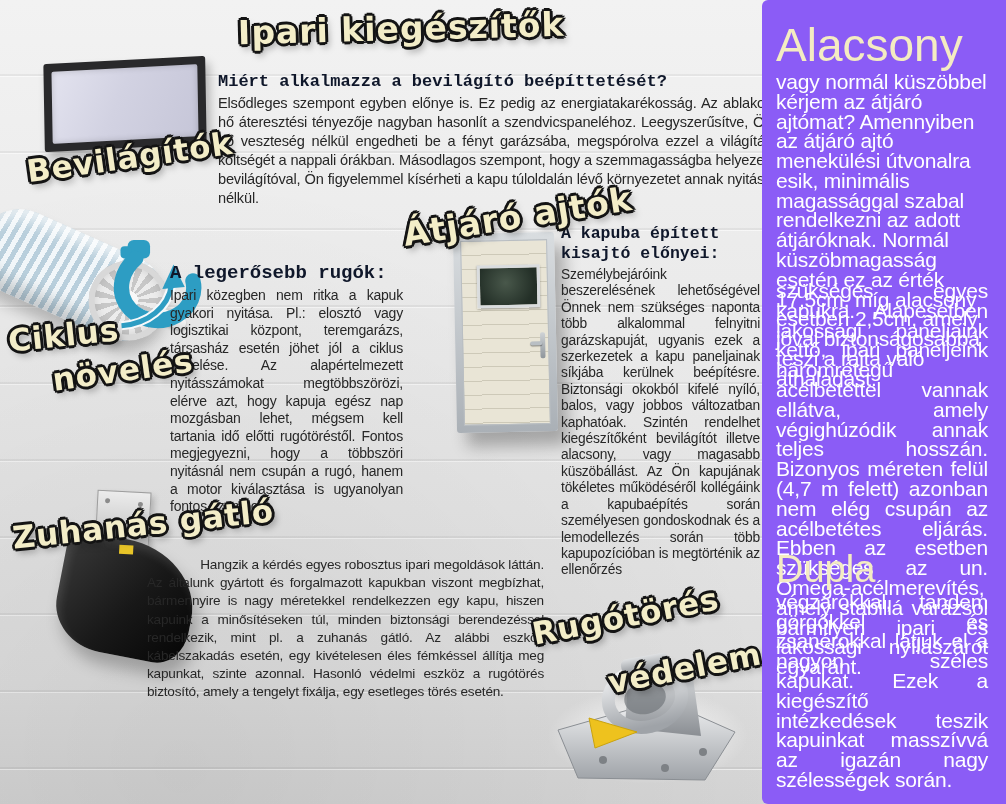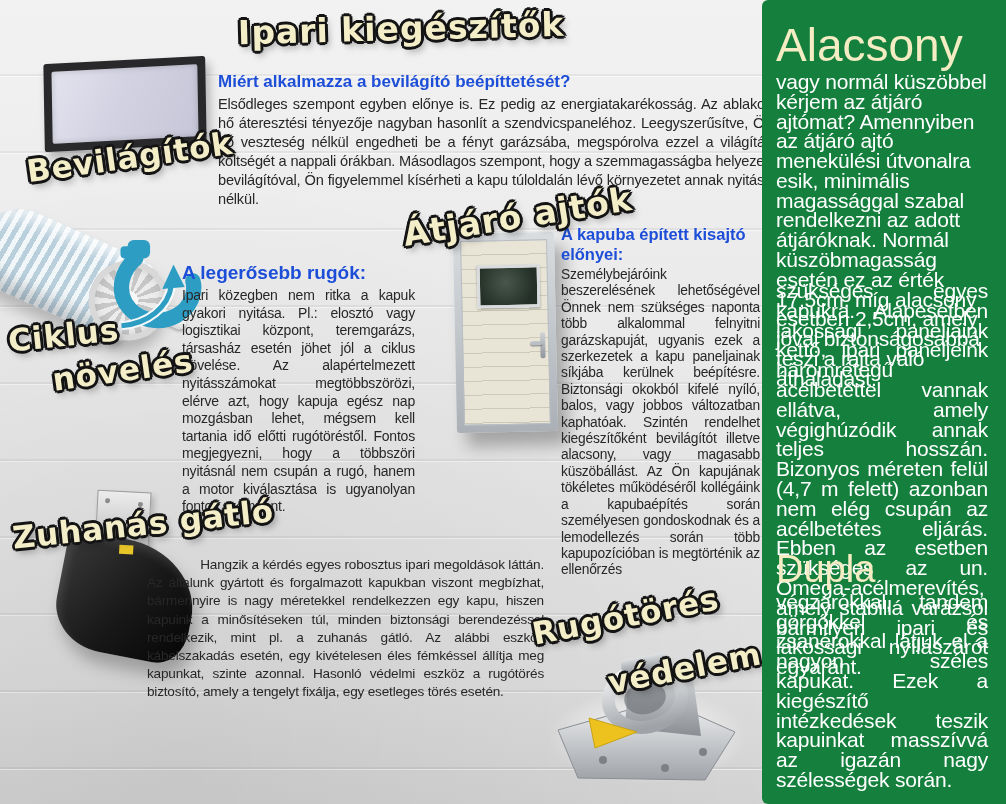--- a/index.html
+++ b/index.html
@@ -22,26 +22,26 @@
   .lab-skylight{left:26px;top:139px;font-size:31px;transform:rotate(-8deg);}
   .lab-cycle1{left:8px;top:317px;font-size:31px;transform:rotate(-6deg);}
   .lab-cycle2{left:52px;top:352px;font-size:31px;transform:rotate(-8deg);}
   .lab-door{left:402px;top:197px;font-size:33px;transform:rotate(-9deg);}
   .lab-fall{left:12px;top:506px;font-size:31px;transform:rotate(-6deg);}
   .lab-spring1{left:531px;top:598px;font-size:31px;transform:rotate(-11deg);}
   .lab-spring2{left:607px;top:650px;font-size:31px;transform:rotate(-11deg);}
 
   
   .tb{position:absolute;color:#272727;z-index:3;}
-  .tb h3{margin:0 0 3px 0;color:#1d4ed8;}
+  .tb h3{margin:0 0 3px 0;color:#0f172a;font-family:Liberation Mono, monospace;}
   .tb p{margin:0;text-align:justify;letter-spacing:-0.2px;}
   .blk-top{left:218px;top:72px;width:554px;}
   .blk-top h3{font-size:17px;}
   .blk-top p{font-size:14.6px;line-height:19px;}
-  .blk-springs{left:182px;top:262px;width:233px;}
+  .blk-springs{left:170px;top:262px;width:233px;}
   .blk-springs h3{font-size:19px;}
   .blk-springs p{font-size:14px;line-height:17.6px;}
   .blk-door{left:561px;top:224px;width:199px;}
   .blk-door h3{font-size:16.5px;line-height:20px;}
   .blk-door p{font-size:13.8px;line-height:16.4px;}
   .blk-safety{left:147px;top:556px;width:397px;}
   .blk-safety h3{font-size:16px;}
   .blk-safety p{font-size:13.6px;line-height:18.2px;}
   .blk-safety .oneline{text-align:right;}
 
@@ -91,21 +91,21 @@
         transform:rotate(11deg);
         border-radius:16px 78px 30px 52px / 20px 66px 36px 46px;
         background:linear-gradient(125deg,#3a3a3a 0%,#181818 55%,#050505 100%);
         box-shadow:8px 12px 16px rgba(0,0,0,.25), inset 4px 6px 10px rgba(255,255,255,.12);}
   .fall-body .tag{position:absolute;left:52px;top:6px;width:14px;height:9px;background:#e7c428;transform:rotate(-8deg);}
 
   
   .sbreak{position:absolute;left:543px;top:638px;z-index:3;}
 
   
-  .sidebar{position:absolute;left:762px;top:0;width:244px;height:804px;background:#15803d;z-index:7;
+  .sidebar{position:absolute;left:762px;top:0;width:244px;height:804px;background:#8b5cf6;z-index:7;
            border-radius:6px 0 0 6px;}
   .sb-sec{position:absolute;left:14px;right:18px;color:#ffffff;}
   .sb-sec .sb-h{font-family:"Liberation Sans",sans-serif;color:#f4ecc2;line-height:1.02;margin:0;font-weight:400;}
   .sb-sec p{margin:3px 0 0 0;font-size:21px;line-height:19.8px;letter-spacing:-0.2px;}
   .sb-1{top:22px;} .sb-1 .sb-h{font-size:46px;}
   .sb-2{top:278px;} .sb-2 .sb-h{font-size:36px;} .sb-2 p{text-align:justify;}
   .sb-3{top:550px;} .sb-3 .sb-h{font-size:38px;} .sb-3 p{text-align:justify;}
 </style>
 </head>
 <body>

